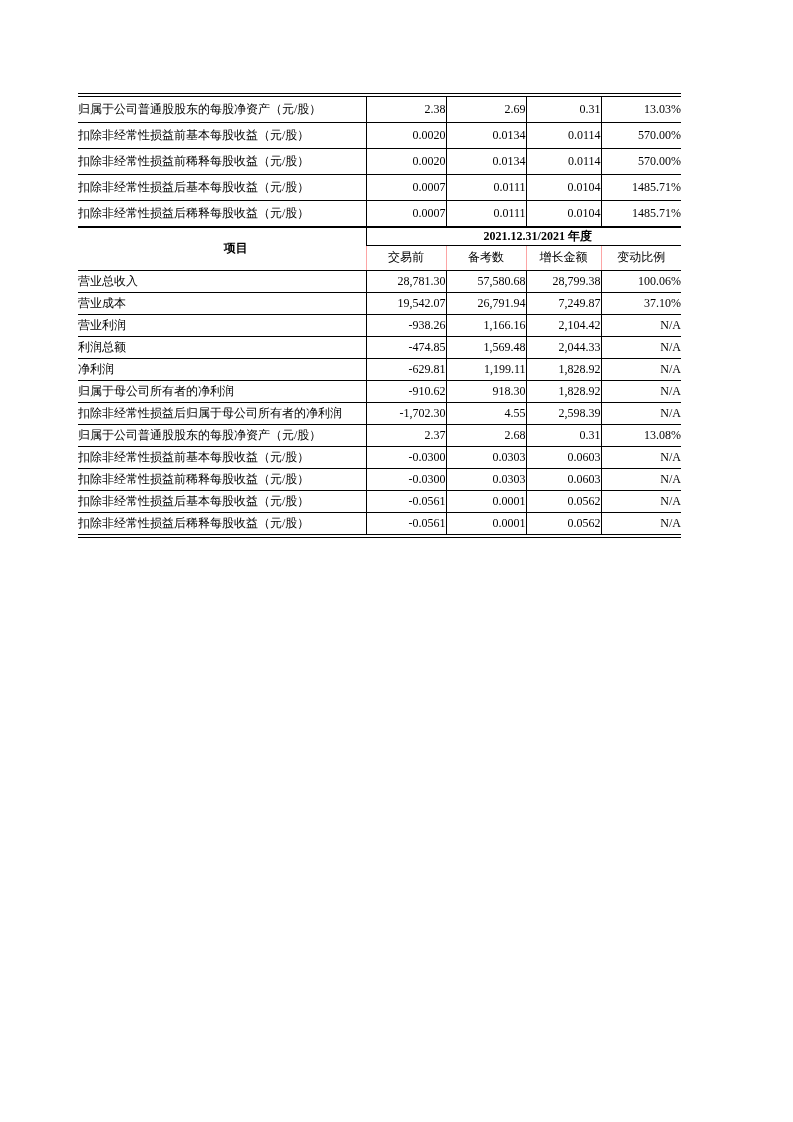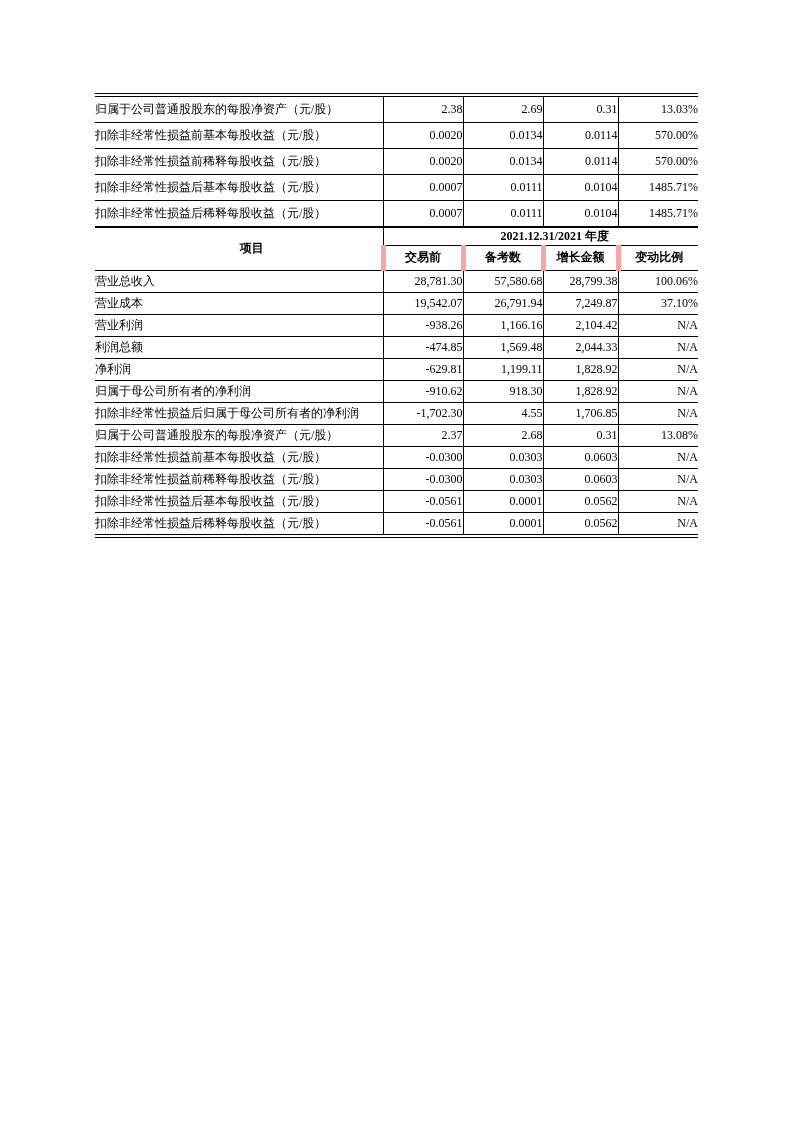--- a/index.html
+++ b/index.html
@@ -10,21 +10,21 @@
     margin: 0 auto;
     background: #ffffff;
     font-family: "Liberation Serif", "DejaVu Serif", serif;
     color: #000;
     overflow: hidden;
   }
 
   
   .tbl-wrap {
     position: absolute;
-    left: 95px;
+    left: 78px;
     top: 93px;
     width: 603px;
   }
   table.fin {
     width: 603px;
     border-collapse: collapse;
     table-layout: fixed;
     border-top: 4px double #000;
     border-bottom: 4px double #000;
     font-size: 12px;
@@ -59,22 +59,22 @@
     font-weight: bold;
   }
   td.h-period {
     text-align: center;
     font-weight: bold;
     border-left: 1px solid #000;
     height: 17px;
   }
   td.h-col {
     text-align: center;
-    font-weight: bold;
-    border-left: 5px solid #fca5a5;
+    font-weight: normal;
+    border-left: 1px solid #fca5a5;
     height: 24px;
   }
 
   
   .sec-heading {
     position: absolute;
     left: 115px;
     top: 570px;
     font-family: "Liberation Sans", "DejaVu Sans", sans-serif;
     font-weight: bold;
@@ -205,21 +205,21 @@
             <td class="lbl">归属于母公司所有者的净利润</td>
             <td class="val">-910.62</td>
             <td class="val">918.30</td>
             <td class="val">1,828.92</td>
             <td class="val na">N/A</td>
           </tr>
           <tr>
             <td class="lbl">扣除非经常性损益后归属于母公司所有者的净利润</td>
             <td class="val">-1,702.30</td>
             <td class="val">4.55</td>
-            <td class="val">1,706.85</td>
+            <td class="val">2,598.39</td>
             <td class="val na">N/A</td>
           </tr>
           <tr>
             <td class="lbl">归属于公司普通股股东的每股净资产（元/股）</td>
             <td class="val">2.37</td>
             <td class="val">2.68</td>
             <td class="val">0.31</td>
             <td class="val">13.08%</td>
           </tr>
           <tr>

